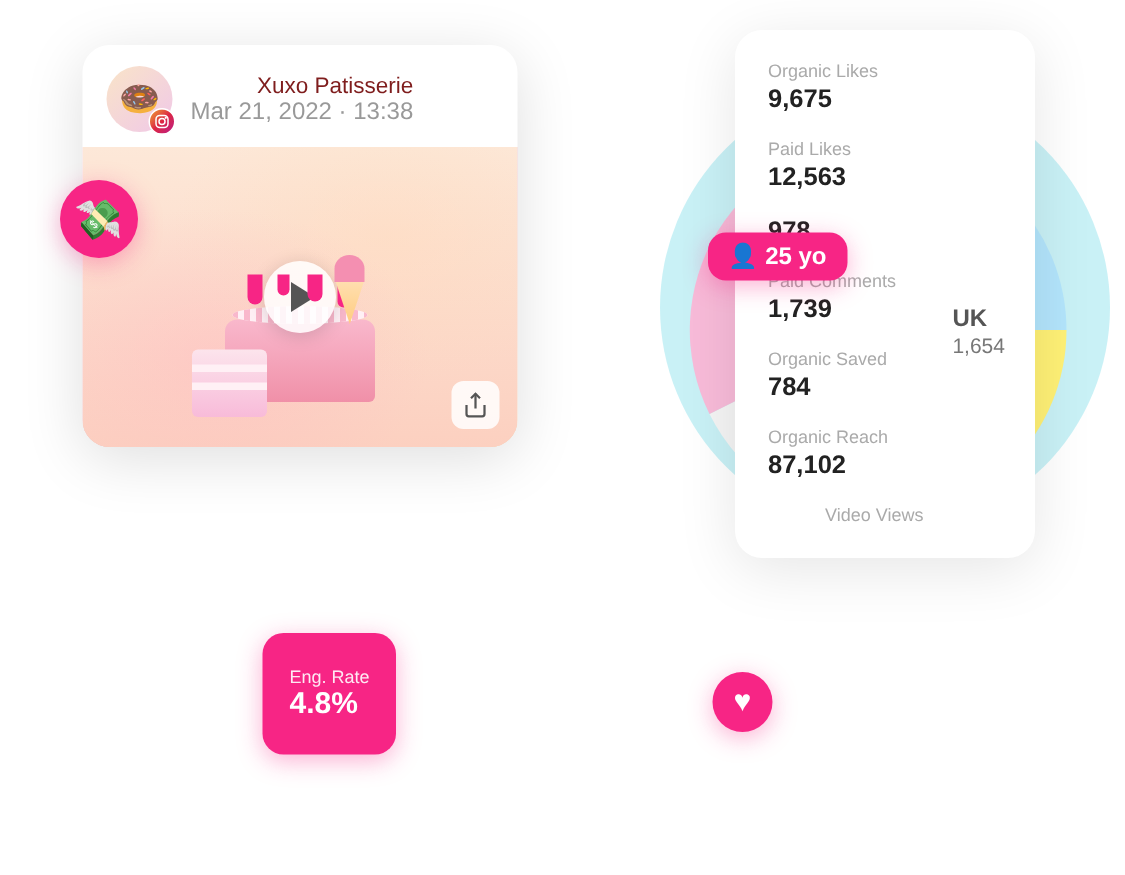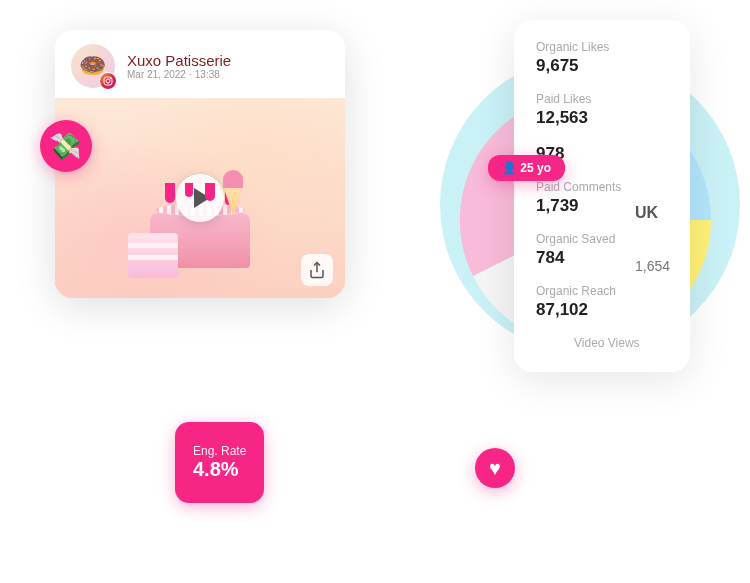--- a/index.html
+++ b/index.html
@@ -72,21 +72,21 @@
     }
 
     .post-card-info {}
     .account-name {
       font-weight: 400;
       font-size: 15px;
       color: #7f1d1d;
       text-align: right;
     }
     .post-date {
-      font-size: 10px;
+      font-size: 16px;
       color: #999;
     }
 
     .post-image {
       width: 100%;
       height: 200px;
       background: linear-gradient(135deg, #f9d0e0 0%, #f0b8cc 30%, #e8a0b8 60%, #f5d8b0 100%);
       position: relative;
       display: flex;
       align-items: center;
@@ -156,21 +156,21 @@
       justify-content: center;
       font-size: 18px;
       cursor: pointer;
     }
 
     
     .stats-card {
       position: absolute;
       right: 60px;
       top: 20px;
-      width: 176px;
+      width: 200px;
       background: #fff;
       border-radius: 18px;
       box-shadow: 0 8px 40px rgba(0,0,0,0.10);
       padding: 20px 22px;
       z-index: 3;
     }
 
     .stat-item {
       margin-bottom: 16px;
     }
@@ -247,21 +247,21 @@
 
     
     .age-badge {
       position: absolute;
       right: 185px;
       top: 155px;
       background: #f72585;
       color: #fff;
       border-radius: 12px;
       padding: 6px 14px;
-      font-size: 12px;
+      font-size: 16px;
       font-weight: 700;
       z-index: 6;
       display: flex;
       align-items: center;
       gap: 5px;
       box-shadow: 0 4px 16px rgba(247,37,133,0.35);
     }
 
     
     .heart-badge {
@@ -299,21 +299,20 @@
     }
 
     .uk-label-text {
       font-size: 16px;
       font-weight: 700;
       color: #555;
     }
     .uk-count {
       font-size: 14px;
       color: #777;
-      margin-top: 36px;
     }
 
     
     .teal-circle {
       position: absolute;
       right: 10px;
       top: 55px;
       width: 300px;
       height: 300px;
       border-radius: 50%;

